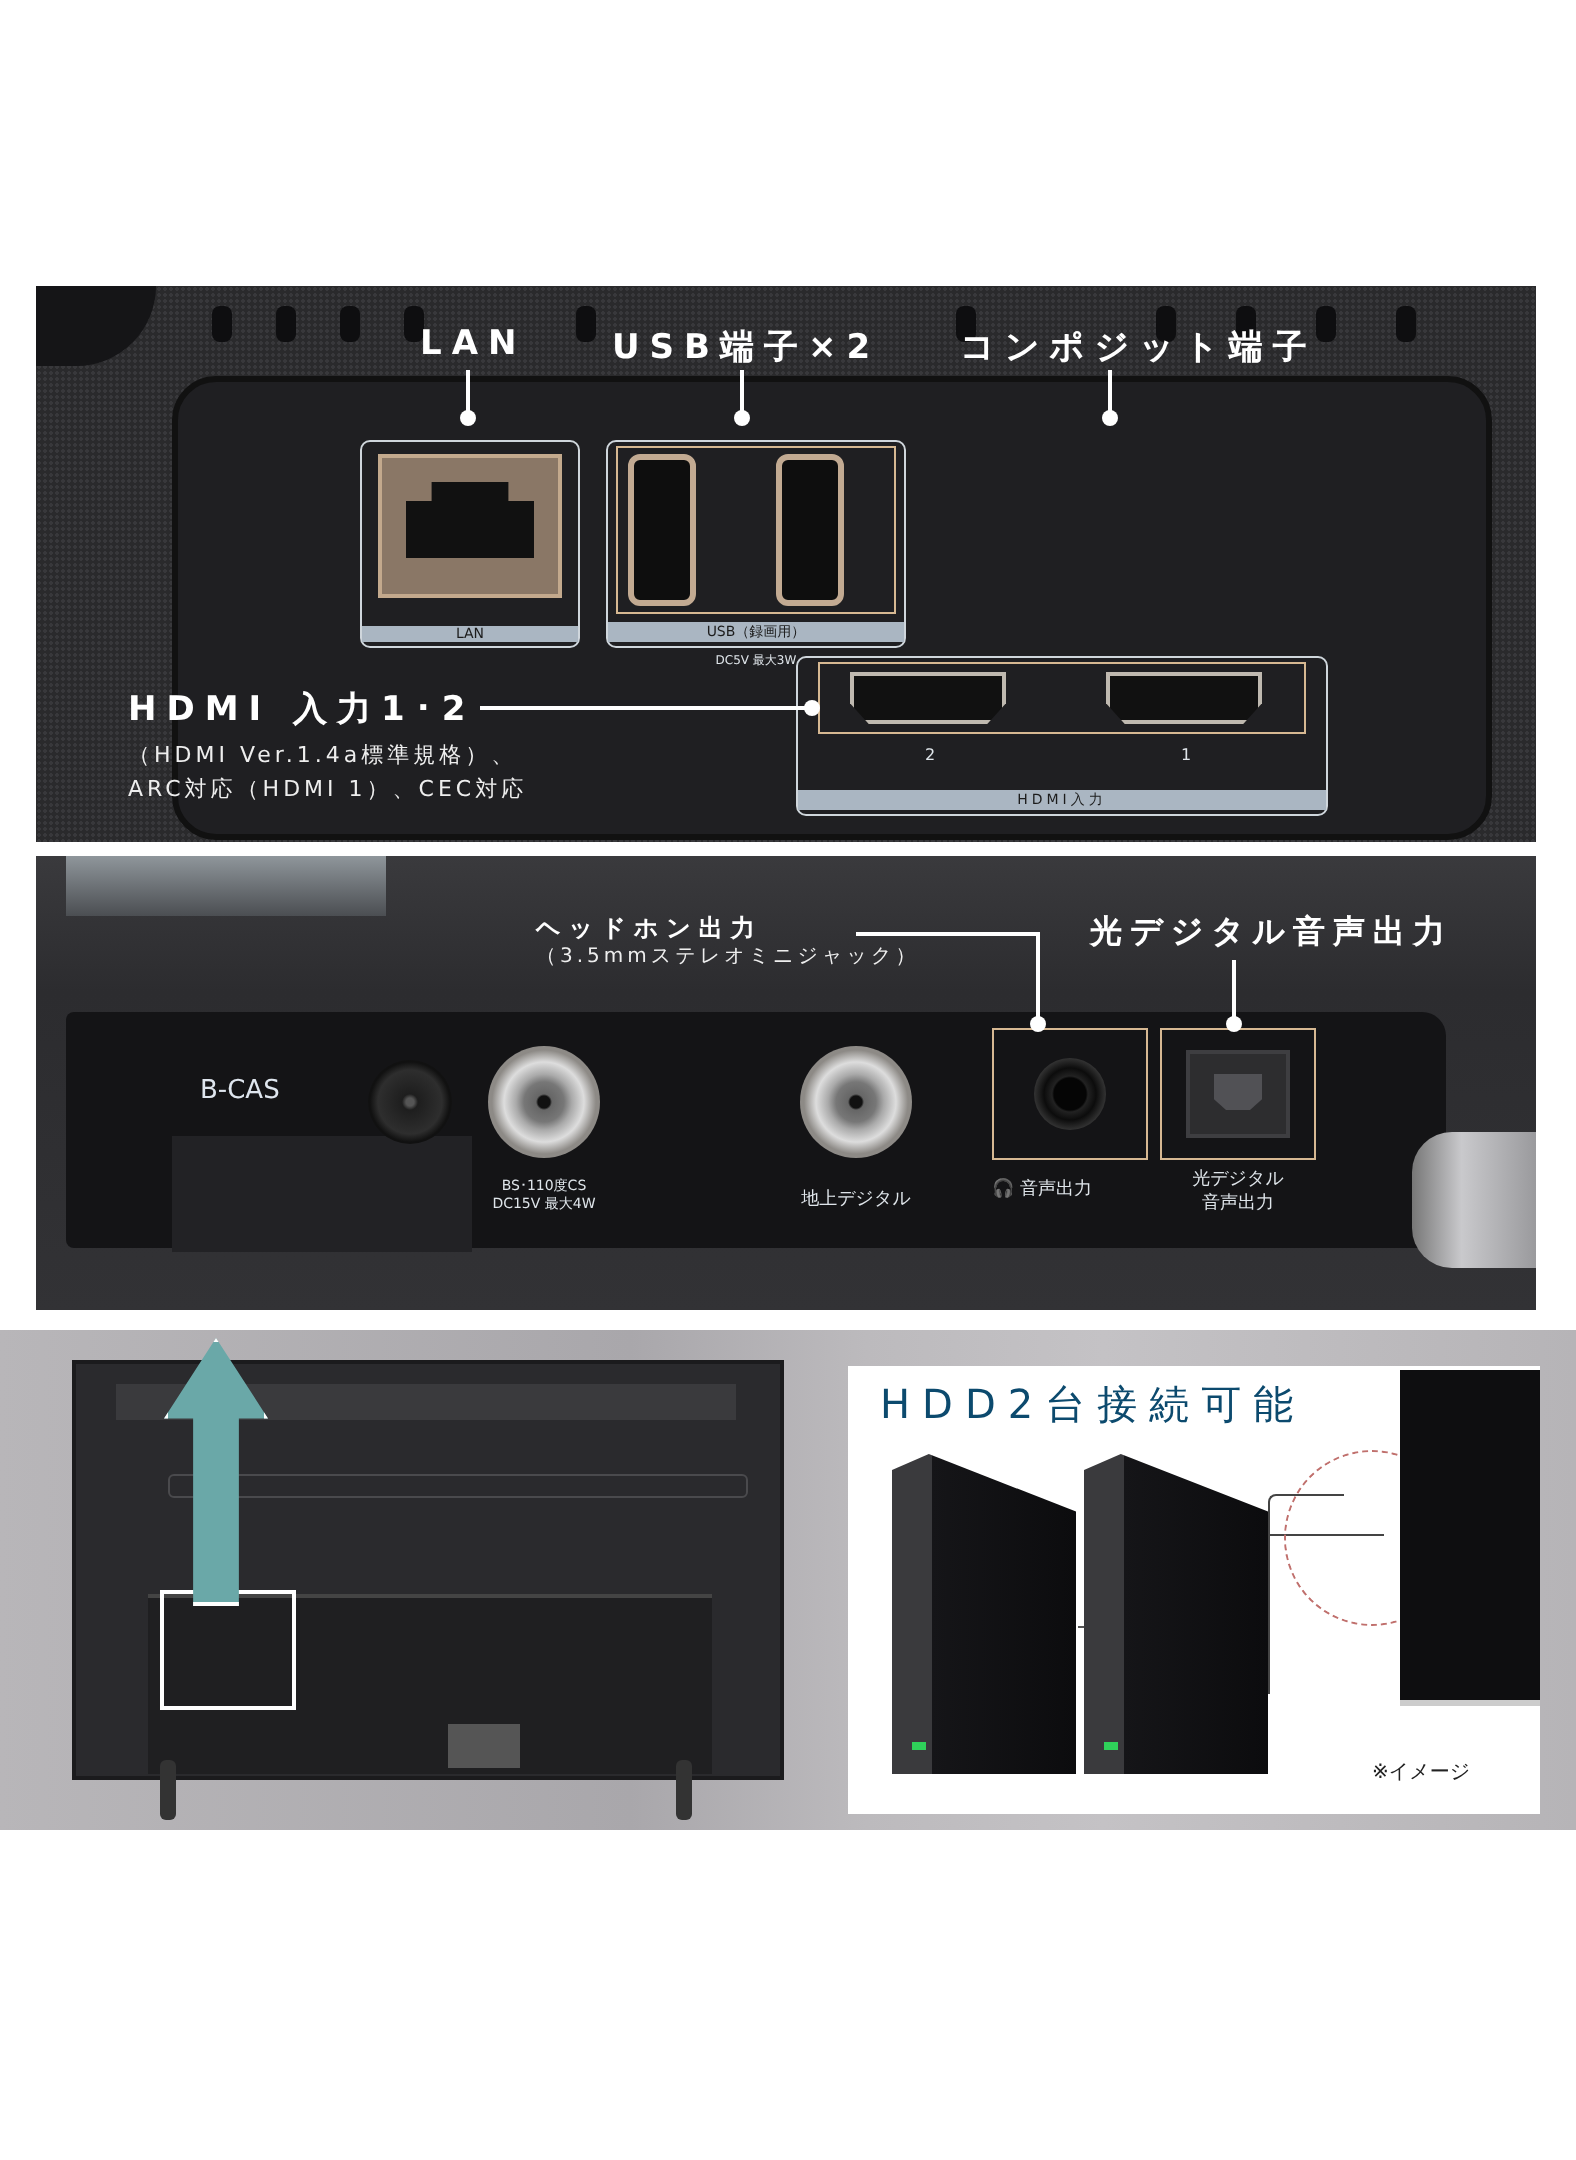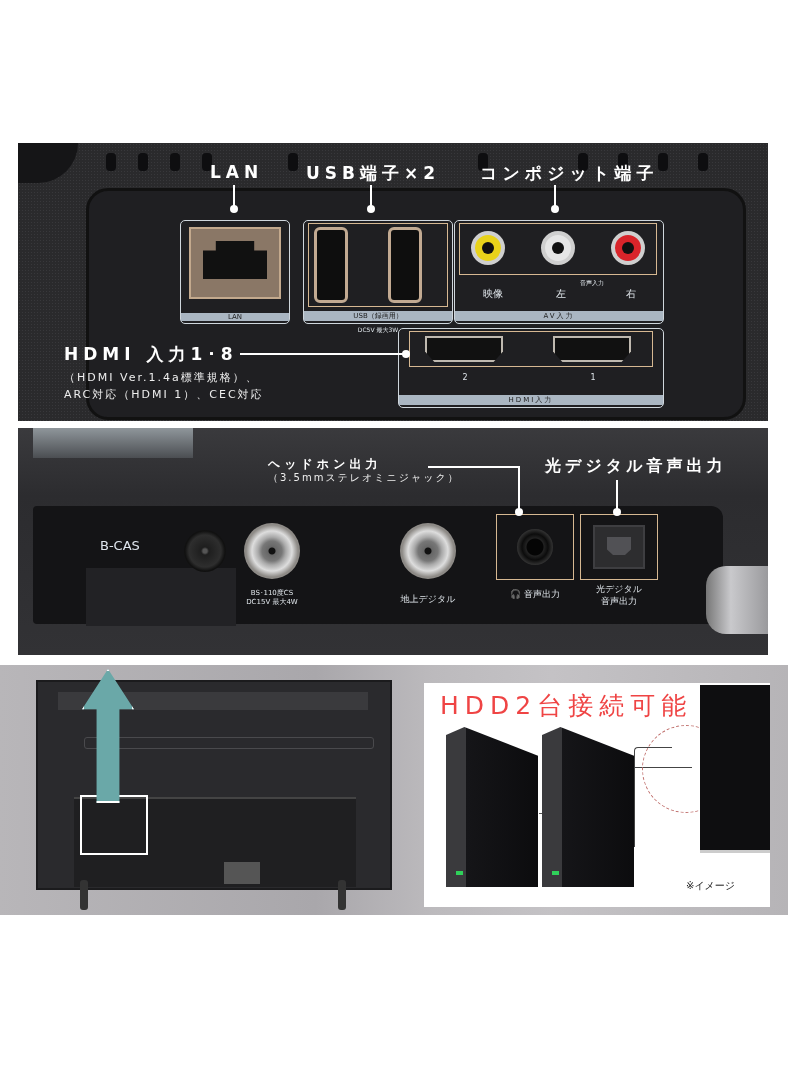--- a/index.html
+++ b/index.html
@@ -63,68 +63,51 @@
   </div>
 
   <div class="box" style="left:285px;top:77px;width:150px;height:104px">
     <div class="gold" style="left:4px;top:2px;width:140px;height:84px"></div>
     <div class="usb" style="left:10px;top:6px"></div>
     <div class="usb" style="left:84px;top:6px"></div>
     <span class="lbl" style="left:0;bottom:2px;width:148px;background:#aab6c2;color:#1c1c1c">USB（録画用）</span>
   </div>
   <span class="lbl" style="left:320px;top:183px;width:80px;font-size:6px">DC5V 最大3W</span>
 
-  <div class="box" style="left:436px;top:77px;width:210px;height:104px">
-    <div class="gold" style="left:4px;top:2px;width:198px;height:52px"></div>
-    <div class="rca" style="left:16px;top:10px;background:#e8d21a">
-        <i></i>
-      </div>
-    <div class="rca" style="left:86px;top:10px;background:#e6e6e6">
-        <i></i>
-      </div>
-    <div class="rca" style="left:156px;top:10px;background:#d8242a">
-        <i></i>
-      </div>
-    <span class="lbl" style="left:100px;top:58px;width:74px;font-size:6px">音声入力</span>
-    <span class="lbl" style="left:18px;top:66px;width:40px;font-size:10px">映像</span>
-    <span class="lbl" style="left:86px;top:66px;width:40px;font-size:10px">左</span>
-    <span class="lbl" style="left:156px;top:66px;width:40px;font-size:10px">右</span>
-    <span class="lbl" style="left:0;bottom:2px;width:208px;background:#aab6c2;color:#1c1c1c;letter-spacing:2px">AV入力</span>
-  </div>
 
   <div class="box" style="left:380px;top:185px;width:266px;height:80px">
     <div class="gold" style="left:10px;top:2px;width:244px;height:36px"></div>
     <div class="hdmi" style="left:26px;top:7px"></div>
     <div class="hdmi" style="left:154px;top:7px"></div>
     <span class="lbl" style="left:56px;top:44px;width:20px;font-size:8px">2</span>
     <span class="lbl" style="left:184px;top:44px;width:20px;font-size:8px">1</span>
     <span class="lbl" style="left:0;bottom:2px;width:264px;background:#aab6c2;color:#1c1c1c;letter-spacing:2px">HDMI入力</span>
   </div>
-  <span class="big" style="left:46px;top:200px">HDMI 入力1･8</span>
+  <span class="big" style="left:46px;top:200px">HDMI 入力1･2</span>
   <div class="hline" style="left:222px;top:210px;height:2px;width:168px"></div>
     <div class="dot" style="left:384px;top:207px"></div>
   <span class="sm" style="left:46px;top:227px">（HDMI Ver.1.4a標準規格）、</span>
   <span class="sm" style="left:46px;top:244px">ARC対応（HDMI 1）、CEC対応</span>
 </div>
 
 <div id="p2" class="panel">
   <div class="abs" style="left:15px;top:0;width:160px;height:30px;background:linear-gradient(#8f969b,#4b4e52)"></div>
   <div class="abs" style="left:15px;top:78px;width:690px;height:118px;background:#141416;border-radius:4px 12px 4px 4px"></div>
   <div class="abs" style="left:68px;top:140px;width:150px;height:58px;background:#222225"></div>
   <span class="abs" style="left:82px;top:110px;font-size:13px;font-weight:normal;color:#dfe6ee">B-CAS</span>
   <div class="abs" style="left:166px;top:102px;width:42px;height:42px;border-radius:50%;background:radial-gradient(#555 2px,#1e1e1e 4px,#2e2e2e 16px,#111 20px)"></div>
   <div class="coax" style="left:226px;top:95px"></div>
   <span class="lbl" style="left:214px;top:160px;width:80px;font-size:7px">BS･110度CS</span>
   <span class="lbl" style="left:214px;top:169px;width:80px;font-size:7px">DC15V 最大4W</span>
   <div class="coax" style="left:382px;top:95px"></div>
   <span class="lbl" style="left:370px;top:165px;width:80px;font-size:9px">地上デジタル</span>
   <div class="gold" style="left:478px;top:86px;width:78px;height:66px">
     <div class="abs" style="left:20px;top:14px;width:36px;height:36px;border-radius:50%;background:radial-gradient(#050505 8px,#222 9px,#0c0c0c 13px,#333 18px)"></div>
   </div>
-  <span class="lbl" style="left:478px;top:160px;width:78px;font-size:9px"><span>🎧 </span><span>音声出力</span></span>
+  <span class="lbl" style="left:464px;top:160px;width:78px;font-size:9px"><span>🎧 </span><span>音声出力</span></span>
   <div class="gold" style="left:562px;top:86px;width:78px;height:66px">
     <div class="abs" style="left:12px;top:10px;width:52px;height:44px;background:#2d2d2f;border:2px solid #3e3e41">
       <div class="abs" style="left:12px;top:10px;width:24px;height:18px;background:#515155;clip-path:polygon(0 0,100% 0,100% 70%,75% 100%,25% 100%,0 70%)"></div>
     </div>
   </div>
   <span class="lbl" style="left:562px;top:155px;width:78px;font-size:9px">光デジタル</span>
   <span class="lbl" style="left:562px;top:167px;width:78px;font-size:9px">音声出力</span>
   <div class="abs" style="left:688px;top:138px;width:62px;height:68px;background:linear-gradient(90deg,#777,#c9c9cc 40%,#9a9a9d);border-radius:20px 0 0 20px"></div>
 
   <span class="big" style="left:250px;top:28px;font-size:12px;letter-spacing:4px">ヘッドホン出力</span>
@@ -143,21 +126,21 @@
     <div class="abs" style="left:46px;top:55px;width:290px;height:12px;border:1px solid #4a4a4d;border-radius:3px"></div>
     <div class="abs" style="left:36px;top:115px;width:282px;height:90px;background:#1f1f21;border-top:2px solid #444"></div>
     <div class="abs" style="left:186px;top:180px;width:36px;height:22px;background:#555"></div>
   </div>
   <div class="abs" style="left:80px;top:130px;width:68px;height:60px;border:2px solid #fff"></div>
   <div class="abs" style="left:82px;top:4px;width:52px;height:134px;background:#6aa8a8;border:2px solid #fff;clip-path:polygon(50% 0,100% 30%,72% 30%,72% 100%,28% 100%,28% 30%,0 30%)"></div>
   <div class="abs" style="left:80px;top:215px;width:8px;height:30px;background:#333;border-radius:3px"></div>
   <div class="abs" style="left:338px;top:215px;width:8px;height:30px;background:#333;border-radius:3px"></div>
 
   <div class="abs" style="left:424px;top:18px;width:346px;height:224px;background:#fff">
-    <span class="abs" style="left:16px;top:6px;font-size:25px;letter-spacing:6px;color:#ef4444;white-space:nowrap">HDD2台接続可能</span>
+    <span class="abs" style="left:16px;top:6px;font-size:20px;letter-spacing:6px;color:#0c4a6e;white-space:nowrap">HDD2台接続可能</span>
     <div class="abs" style="left:22px;top:44px;width:92px;height:160px;background:linear-gradient(90deg,#3a3a3d 0,#3a3a3d 22%,#151518 22%,#0c0c0e);clip-path:polygon(0 5%,20% 0,100% 18%,100% 100%,0 100%)">
       <div class="abs" style="left:10px;top:144px;width:7px;height:4px;background:#2fd15a"></div>
     </div>
     <div class="abs" style="left:115px;top:130px;width:12px;height:1px;background:#555"></div>
     <div class="abs" style="left:118px;top:44px;width:92px;height:160px;background:linear-gradient(90deg,#3a3a3d 0,#3a3a3d 22%,#151518 22%,#0c0c0e);clip-path:polygon(0 5%,20% 0,100% 18%,100% 100%,0 100%)">
       <div class="abs" style="left:10px;top:144px;width:7px;height:4px;background:#2fd15a"></div>
     </div>
     <div class="abs" style="left:210px;top:64px;width:38px;height:80px;border:1.5px solid #444;border-left:none;border-bottom:none;border-radius:0 4px 0 0;transform:scaleX(-1)"></div>
     <div class="abs" style="left:210px;top:84px;width:58px;height:80px;border:1.5px solid #444;border-left:none;border-bottom:none;transform:scaleX(-1)"></div>
     <div class="abs" style="left:218px;top:42px;width:88px;height:88px;border-radius:50%;border:1.5px dashed #c0706d"></div>

